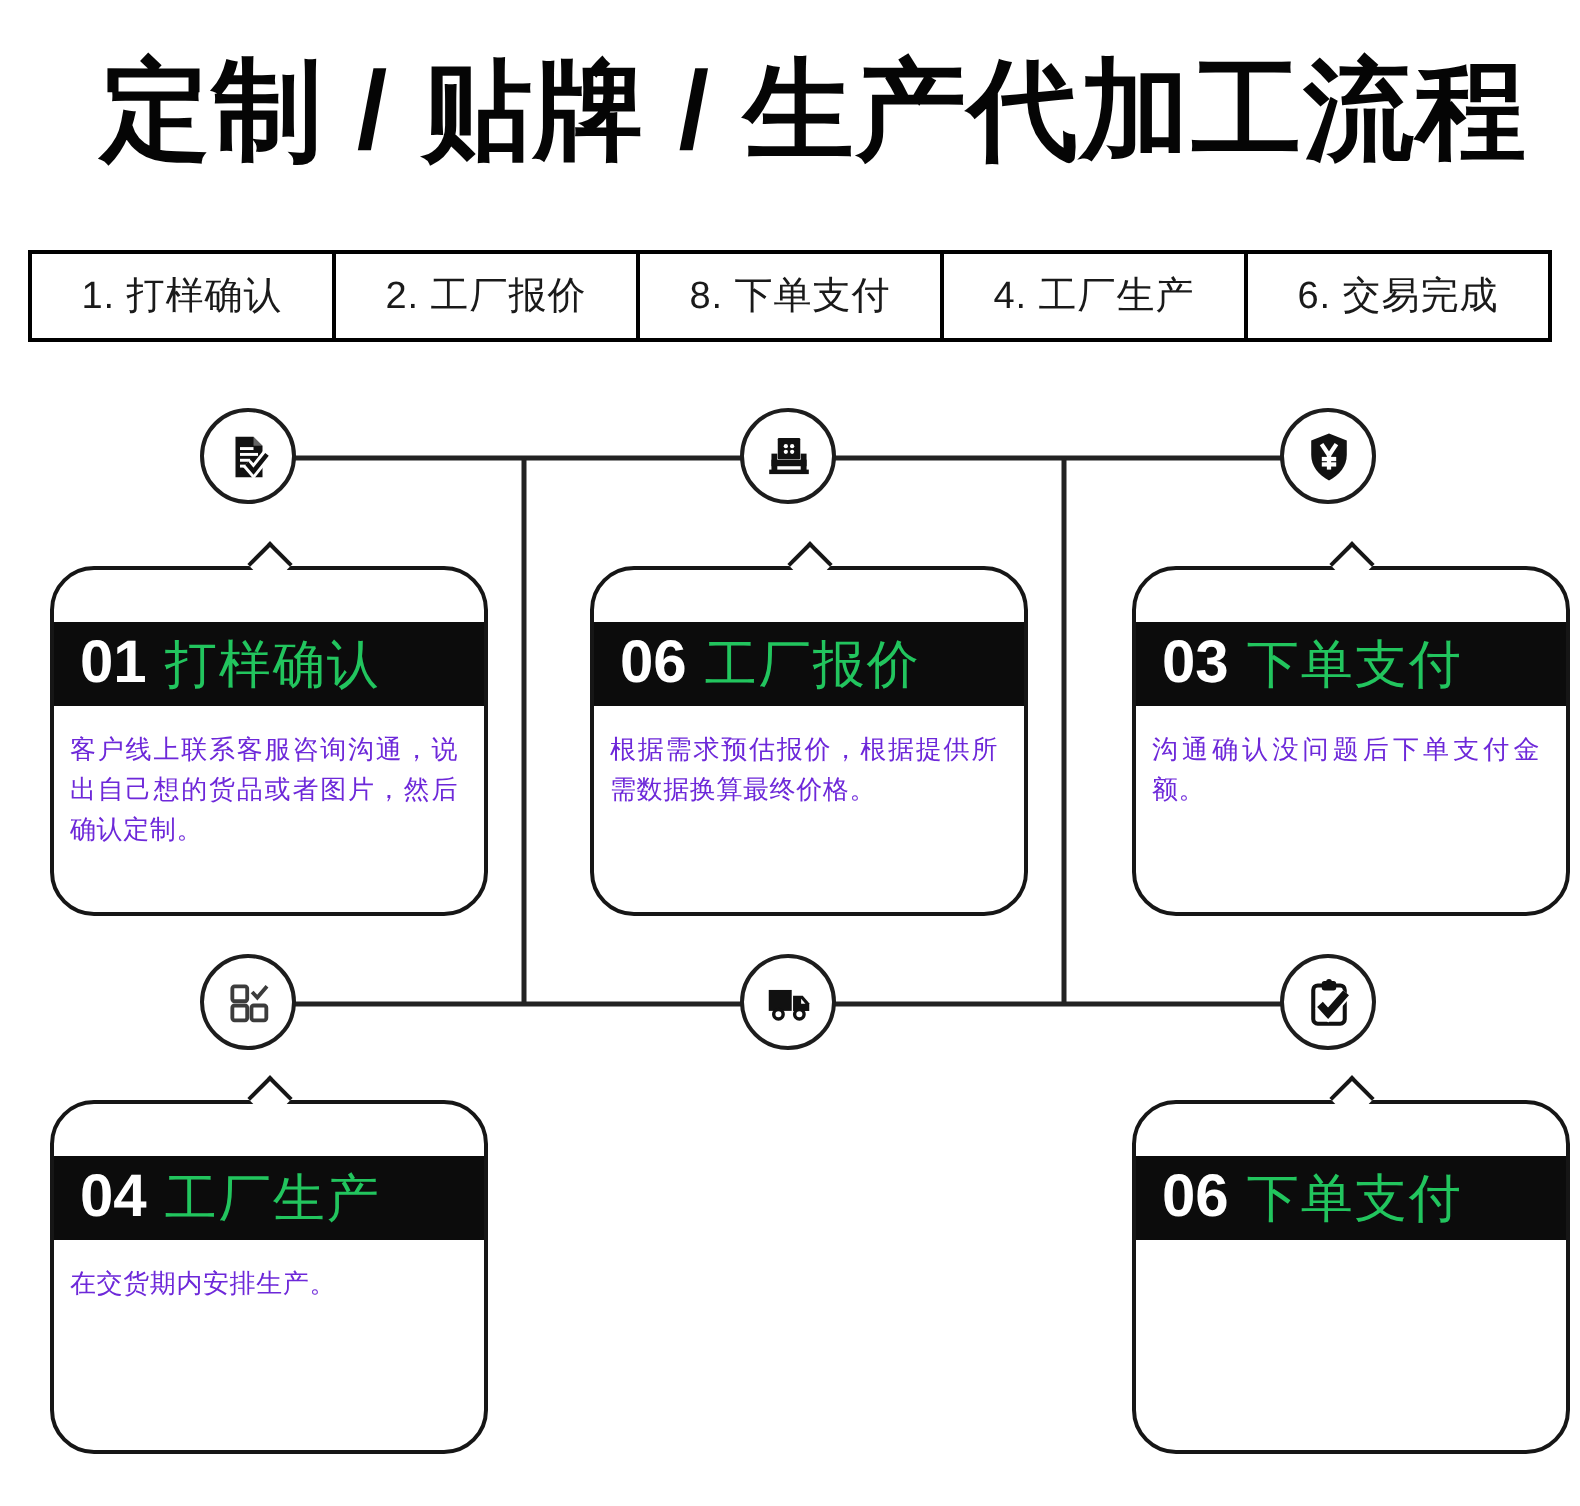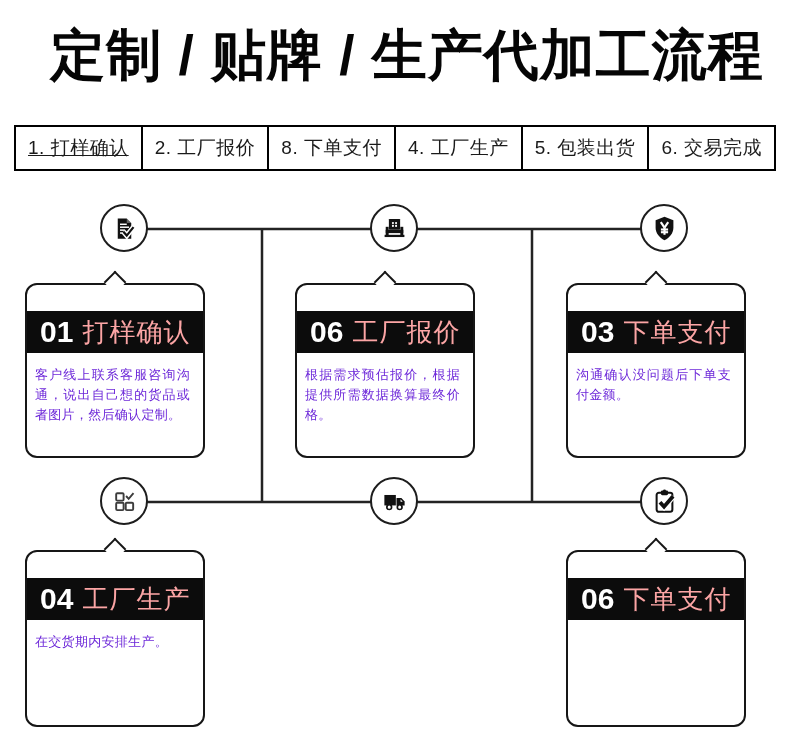--- a/index.html
+++ b/index.html
@@ -21,69 +21,68 @@
   
   .steps{
     position:absolute;top:125px;left:14px;right:14px;height:46px;
     border:2px solid #000;display:flex;box-sizing:border-box;background:#fff;
   }
   .step{
     flex:1;display:flex;align-items:center;justify-content:center;
     font-size:19px;color:#1a1a1a;letter-spacing:0.5px;
     border-left:2px solid #000;white-space:nowrap;
   }
-  .step:first-child{border-left:none;text-decoration:underline;}
+  .step:first-child{border-left:none;}
   
   .connectors{position:absolute;top:0;left:0;pointer-events:none;}
   
   .icon-circle{
     position:absolute;width:44px;height:44px;border-radius:50%;
     border:2.5px solid #1d1d1d;background:#fff;
     display:flex;align-items:center;justify-content:center;
     z-index:3;box-sizing:content-box;
   }
   
   .card{
-    position:absolute;width:180px;box-sizing:border-box;
-    border:2.5px solid #161616;border-radius:12px;background:#fff;
+    position:absolute;width:219px;box-sizing:border-box;
+    border:2.5px solid #161616;border-radius:22px;background:#fff;
     z-index:2;
   }
   .notch{
     position:absolute;top:-11px;left:50%;
     width:16px;height:16px;background:#fff;
     transform:translateX(-50%) rotate(45deg);
     border-left:2.5px solid #161616;border-top:2.5px solid #161616;
     box-sizing:border-box;
   }
   .card-bar{
     margin-top:26px;height:42px;background:#0c0c0c;
     display:flex;align-items:center;padding:0 13px;gap:9px;
     overflow:hidden;
   }
   .card-num{font-size:30px;font-weight:700;color:#ffffff;line-height:1;}
-  .card-ttl{font-size:26px;font-weight:400;color:#fca5a5;line-height:1;letter-spacing:1px;white-space:nowrap;}
+  .card-ttl{font-size:26px;font-weight:400;color:#22c55e;line-height:1;letter-spacing:1px;white-space:nowrap;}
   .card-desc{
     margin:0;padding:12px 13px 10px 8px;
     font-size:13px;line-height:1.55;color:#6d28d9;
     letter-spacing:0.3px;text-align:justify;
   }
 </style>
 </head>
 <body>
 
 <div class="poster">
 
   <h1 class="main-title">定制 / 贴牌 / 生产代加工流程</h1>
 
   <div class="steps">
     <div class="step">1. 打样确认</div>
     <div class="step">2. 工厂报价</div>
     <div class="step">8. 下单支付</div>
     <div class="step">4. 工厂生产</div>
-    <div class="step">5. 包装出货</div>
     <div class="step">6. 交易完成</div>
   </div>
 
   <svg class="connectors" width="790" height="753">
     <line x1="125" y1="229" x2="665" y2="229" stroke="#232323" stroke-width="2.5"></line>
     <line x1="125" y1="502" x2="665" y2="502" stroke="#232323" stroke-width="2.5"></line>
     <line x1="262" y1="229" x2="262" y2="502" stroke="#232323" stroke-width="2.5"></line>
     <line x1="532" y1="229" x2="532" y2="502" stroke="#232323" stroke-width="2.5"></line>
   </svg>
 

